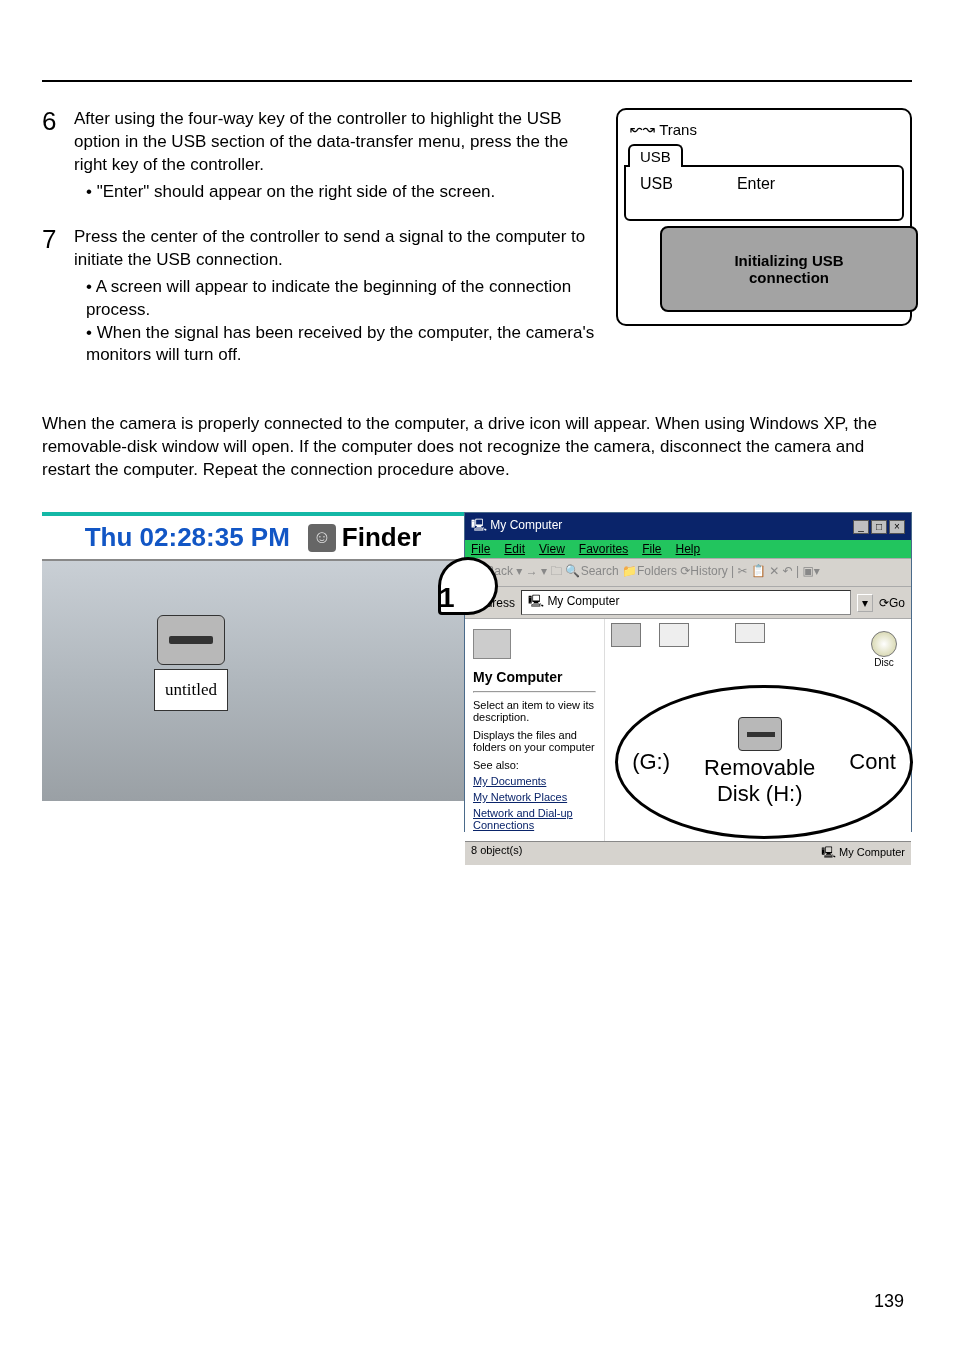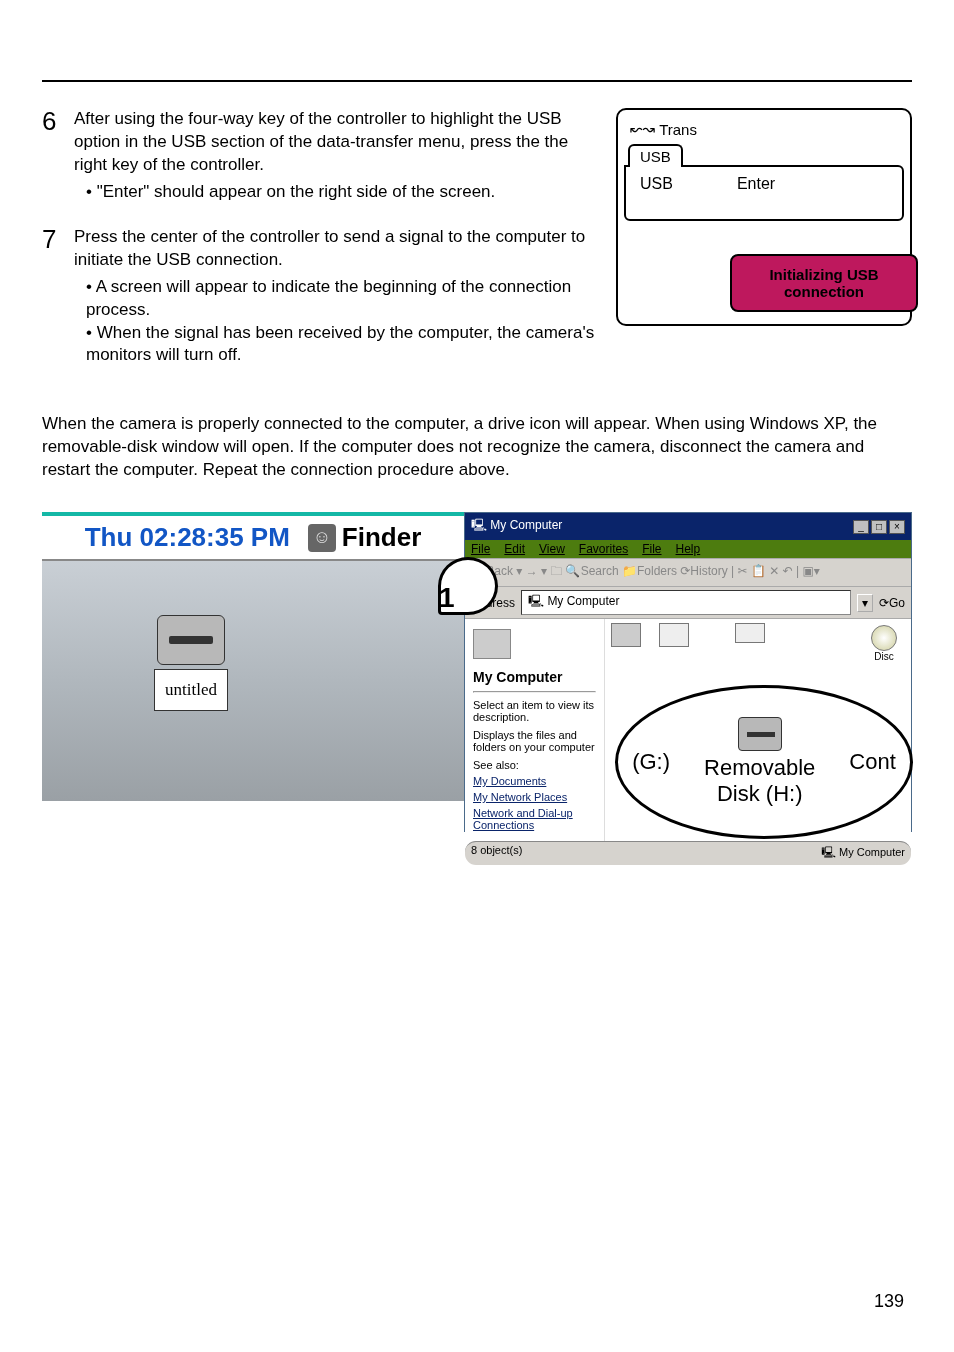--- a/index.html
+++ b/index.html
@@ -37,24 +37,24 @@
   }
   .tab-body {
     margin: 0 6px 6px 6px;
     border: 2px solid #000; border-radius: 0 6px 6px 6px;
     padding: 8px 14px; font-size: 16px;
     display: flex; gap: 64px;
     height: 56px;
   }
   .overlay-box {
     position: absolute; right: -8px; bottom: 12px;
-    width: 188px; border: 2px solid #000; border-radius: 8px;
-    background: #be185d; text-align: center;
+    width: 258px; border: 2px solid #000; border-radius: 8px;
+    background: #a3a3a3; text-align: center;
     font-size: 15px; font-weight: bold;
-    padding: 10px 8px;
+    padding: 24px 8px;
   }
   .main-para { font-size: 17px; line-height: 1.35; margin-top: 24px; }
   .fig-area { margin-top: 30px; display: flex; gap: 0; height: 320px; }
   .mac-side { flex: 0 0 422px; border-top: 4px solid #14b8a6; }
   .mac-title-bar { display:flex; align-items:center; justify-content:center; gap:18px; padding:6px 0; border-bottom:2px solid #888;}
   .mac-clock { color:#1256c5; font-weight:bold; font-size:26px; font-family:Arial; }
   .finder { font-weight:bold; font-size:26px; display:flex; align-items:center; gap:6px; }
   .finder-icon {
     width:28px; height:28px; background:#666; border-radius:4px;
     display:inline-flex; align-items:center; justify-content:center;
@@ -88,41 +88,41 @@
   .win-side {
     flex: 1; border: 1px solid #4a6a8a; background:#d6d3ce;
     display:flex; flex-direction:column; font-size:12px;
   }
   .win-title {
     background:#0a246a; color:#fff; padding:3px 6px;
     display:flex; align-items:center; justify-content:space-between;
   }
   .win-ctrl { display:flex; gap:2px; }
   .wc { width:16px; height:14px; background:#c0c0c0; border:1px solid #555; font-size:10px; text-align:center; line-height:12px; color:#000;}
-  .menu-bar { background:#4d7c0f; padding:2px 6px; display:flex; gap:14px; font-size:12px; border-bottom:1px solid #aaa;}
+  .menu-bar { background:#22c55e; padding:2px 6px; display:flex; gap:14px; font-size:12px; border-bottom:1px solid #aaa;}
   .menu-bar span { text-decoration:underline; text-decoration-color:#000; text-underline-offset:1px;}
   .tool-bar { background:#d6d3ce; padding:3px 6px; display:flex; gap:8px; align-items:center; font-size:12px; color:#888; border-bottom:1px solid #aaa;}
   .addr-bar { background:#d6d3ce; padding:3px 6px; display:flex; align-items:center; gap:6px; font-size:12px; border-bottom:1px solid #aaa;}
   .addr-field { background:#fff; border:1px inset #888; padding:1px 6px; flex:1;}
   .win-body { flex:1; background:#fff; display:flex; position:relative; }
   .win-left-pane { width:140px; padding:10px 8px; font-size:11px; border-right:1px solid #ddd;}
   .win-left-pane .mc { font-weight:bold; font-size:14px; margin:10px 0 6px 0;}
   .win-left-pane .lnk { color:#0a246a; text-decoration:underline; display:block; margin-top:4px;}
   .win-icons-area { flex:1; position:relative; padding:10px;}
   .drv-small { position:absolute; }
   .zoom2 {
     position:absolute; right:-2px; top:66px; width:298px; height:154px;
     border:3px solid #000; border-radius:50%/50%;
     background:#fff; display:flex; align-items:center; justify-content:center;
     gap:34px; font-family: 'Trebuchet MS', sans-serif;
   }
   .z2-item { text-align:center; font-size:22px;}
   .z2-icon { width:44px; height:34px; background:#b8b8b8; border:1px solid #333; border-radius:4px; margin:0 auto 4px auto; position:relative;}
   .z2-icon::after{content:""; position:absolute; top:14px; left:8px; width:28px; height:5px; background:#333;}
-  .statusbar { background:#d6d3ce; border-top:1px solid #888; padding:2px 6px; display:flex; justify-content:space-between; font-size:11px;border-radius:11px;}
+  .statusbar { background:#d6d3ce; border-top:1px solid #888; padding:2px 6px; display:flex; justify-content:space-between; font-size:11px;}
   .page-num { position: absolute; bottom: 40px; right: 50px; font-size: 18px; }
 </style>
 </head>
 <body>
 
 <div class="hr-top"></div>
 
 <div class="content-row">
   <div class="left-col">
 
@@ -231,21 +231,21 @@
       <div class="win-icons-area">
         <div class="drv-small" style="left:6px;top:4px;">
           <div style="width:30px;height:24px;background:#ccc;border:1px solid #777;"></div>
         </div>
         <div class="drv-small" style="left:54px;top:4px;">
           <div style="width:30px;height:24px;background:#eee;border:1px solid #777;"></div>
         </div>
         <div class="drv-small" style="left:130px;top:4px;">
           <div style="width:30px;height:20px;background:#eee;border:1px solid #777;"></div>
         </div>
-        <div class="drv-small" style="right:14px;top:6px;text-align:center;font-size:10px;">
+        <div class="drv-small" style="right:14px;top:12px;text-align:center;font-size:10px;">
           <div style="width:26px;height:26px;border:1px solid #777;border-radius:50%;background:radial-gradient(circle,#fff,#cc9);margin:0 auto;"></div>
           <span>Disc</span>
         </div>
       </div>
       <div class="zoom2">
         <div class="z2-item">
           <div>(G:)</div>
         </div>
         <div class="z2-item">
           <div class="z2-icon"></div>

